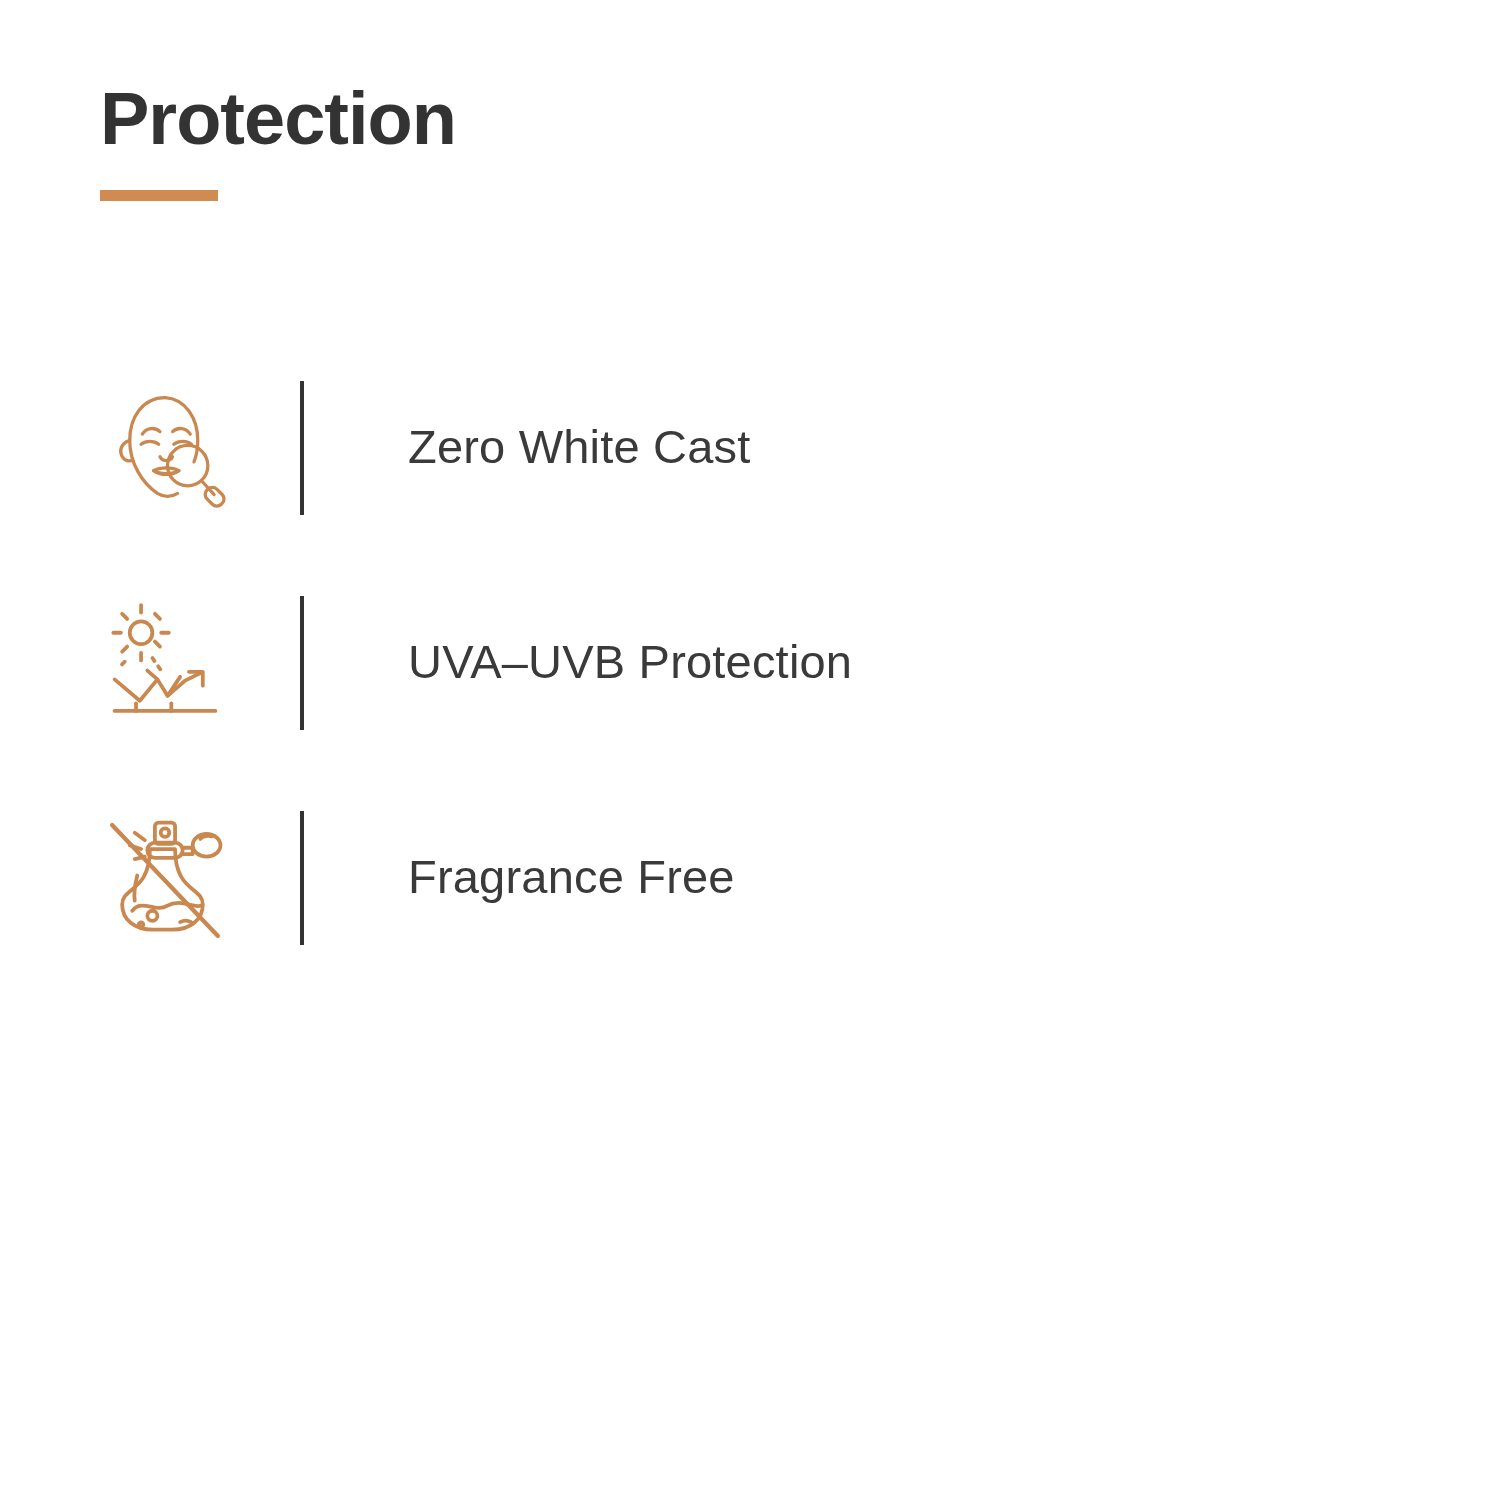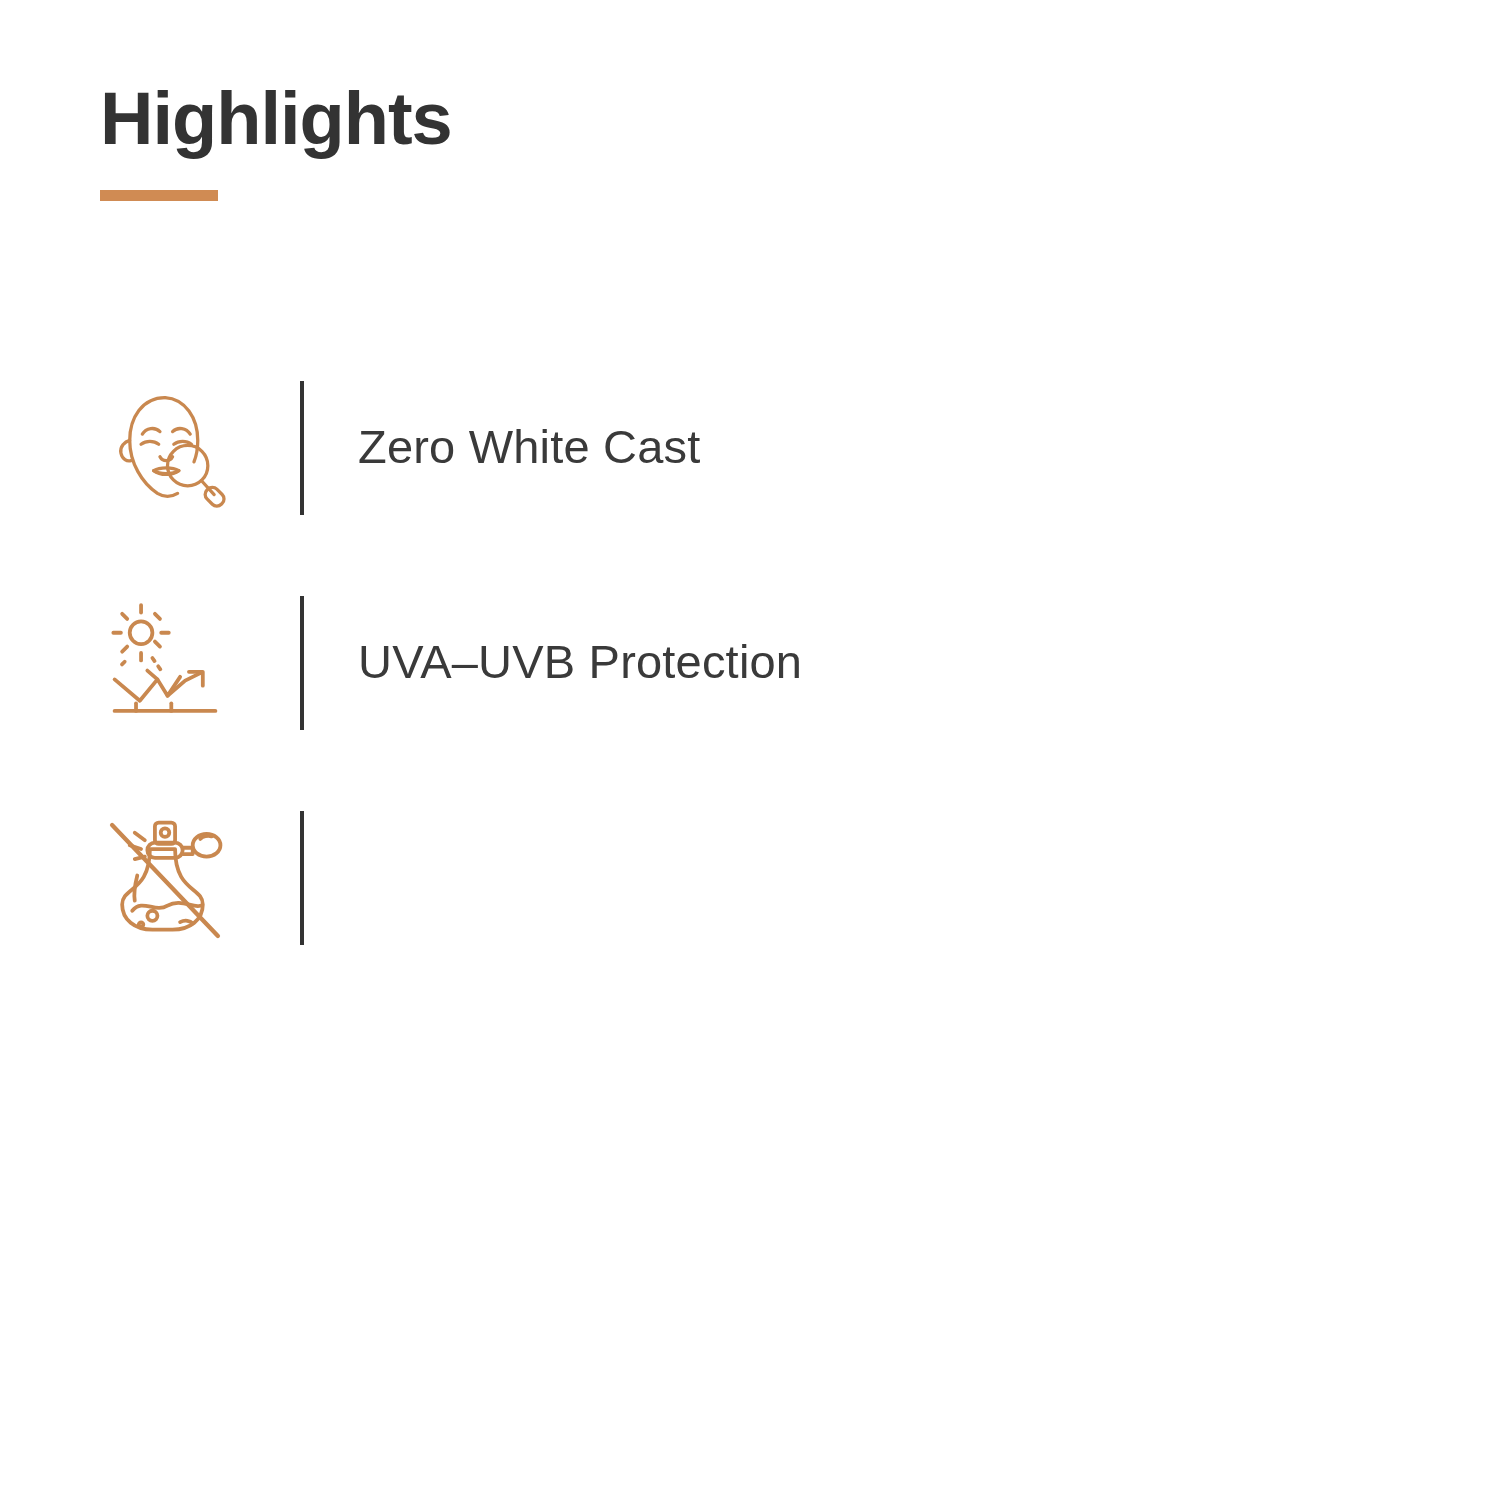--- a/index.html
+++ b/index.html
@@ -73,39 +73,39 @@
 
   .row-divider {
     width: 4px;
     min-width: 4px;
     height: 134px;
     background: #333333;
   }
 
   .label-cell {
     flex: 1;
-    padding-left: 54px;
+    padding-left: 104px;
   }
 
   .highlight-label {
     font-size: 47px;
     font-weight: 400;
     color: #3a3a3a;
     letter-spacing: 0.2px;
     line-height: 1.15;
     white-space: nowrap;
   }
 </style>
 </head>
 <body>
 
 <div class="page">
 
   <div class="header">
-    <div class="page-title">Highlights</div>
+    <div class="page-title">Protection</div>
     <div class="title-rule"></div>
   </div>
 
   <div class="highlights">
 
     <div class="highlight-row">
       <div class="icon-cell">
         <svg viewBox="0 0 100 100" fill="none" stroke="#c9884f" stroke-width="2.6" stroke-linecap="round" stroke-linejoin="round">
           <path d="M50 10 C32 10 22 26 22 44 C22 62 32 78 44 86 C49 89 55 89 60 86"></path>
           <path d="M50 10 C66 11 76 26 76 44 C76 50 75 56 73 61"></path>
@@ -172,16 +172,19 @@
           <path d="M28 48 C26 56 25 62 26 68"></path>
           <path d="M24 76 C32 66 42 78 52 72 C62 66 72 74 78 72"></path>
           <circle cx="40" cy="80" r="4"></circle>
           <circle cx="31" cy="87" r="1.8"></circle>
           <path d="M62 85 C66 83 70 84 72 86"></path>
           <path d="M26 14 L34 20 M22 24 L31 27 M26 35 L34 33"></path>
           <path d="M8 8 L92 96" stroke-width="3.4"></path>
         </svg>
       </div>
       <div class="row-divider"></div>
+      <div class="label-cell">
+        <div class="highlight-label">Fragrance Free</div>
+      </div>
     </div>
 
   </div>
 </div>
 
 </body></html>

